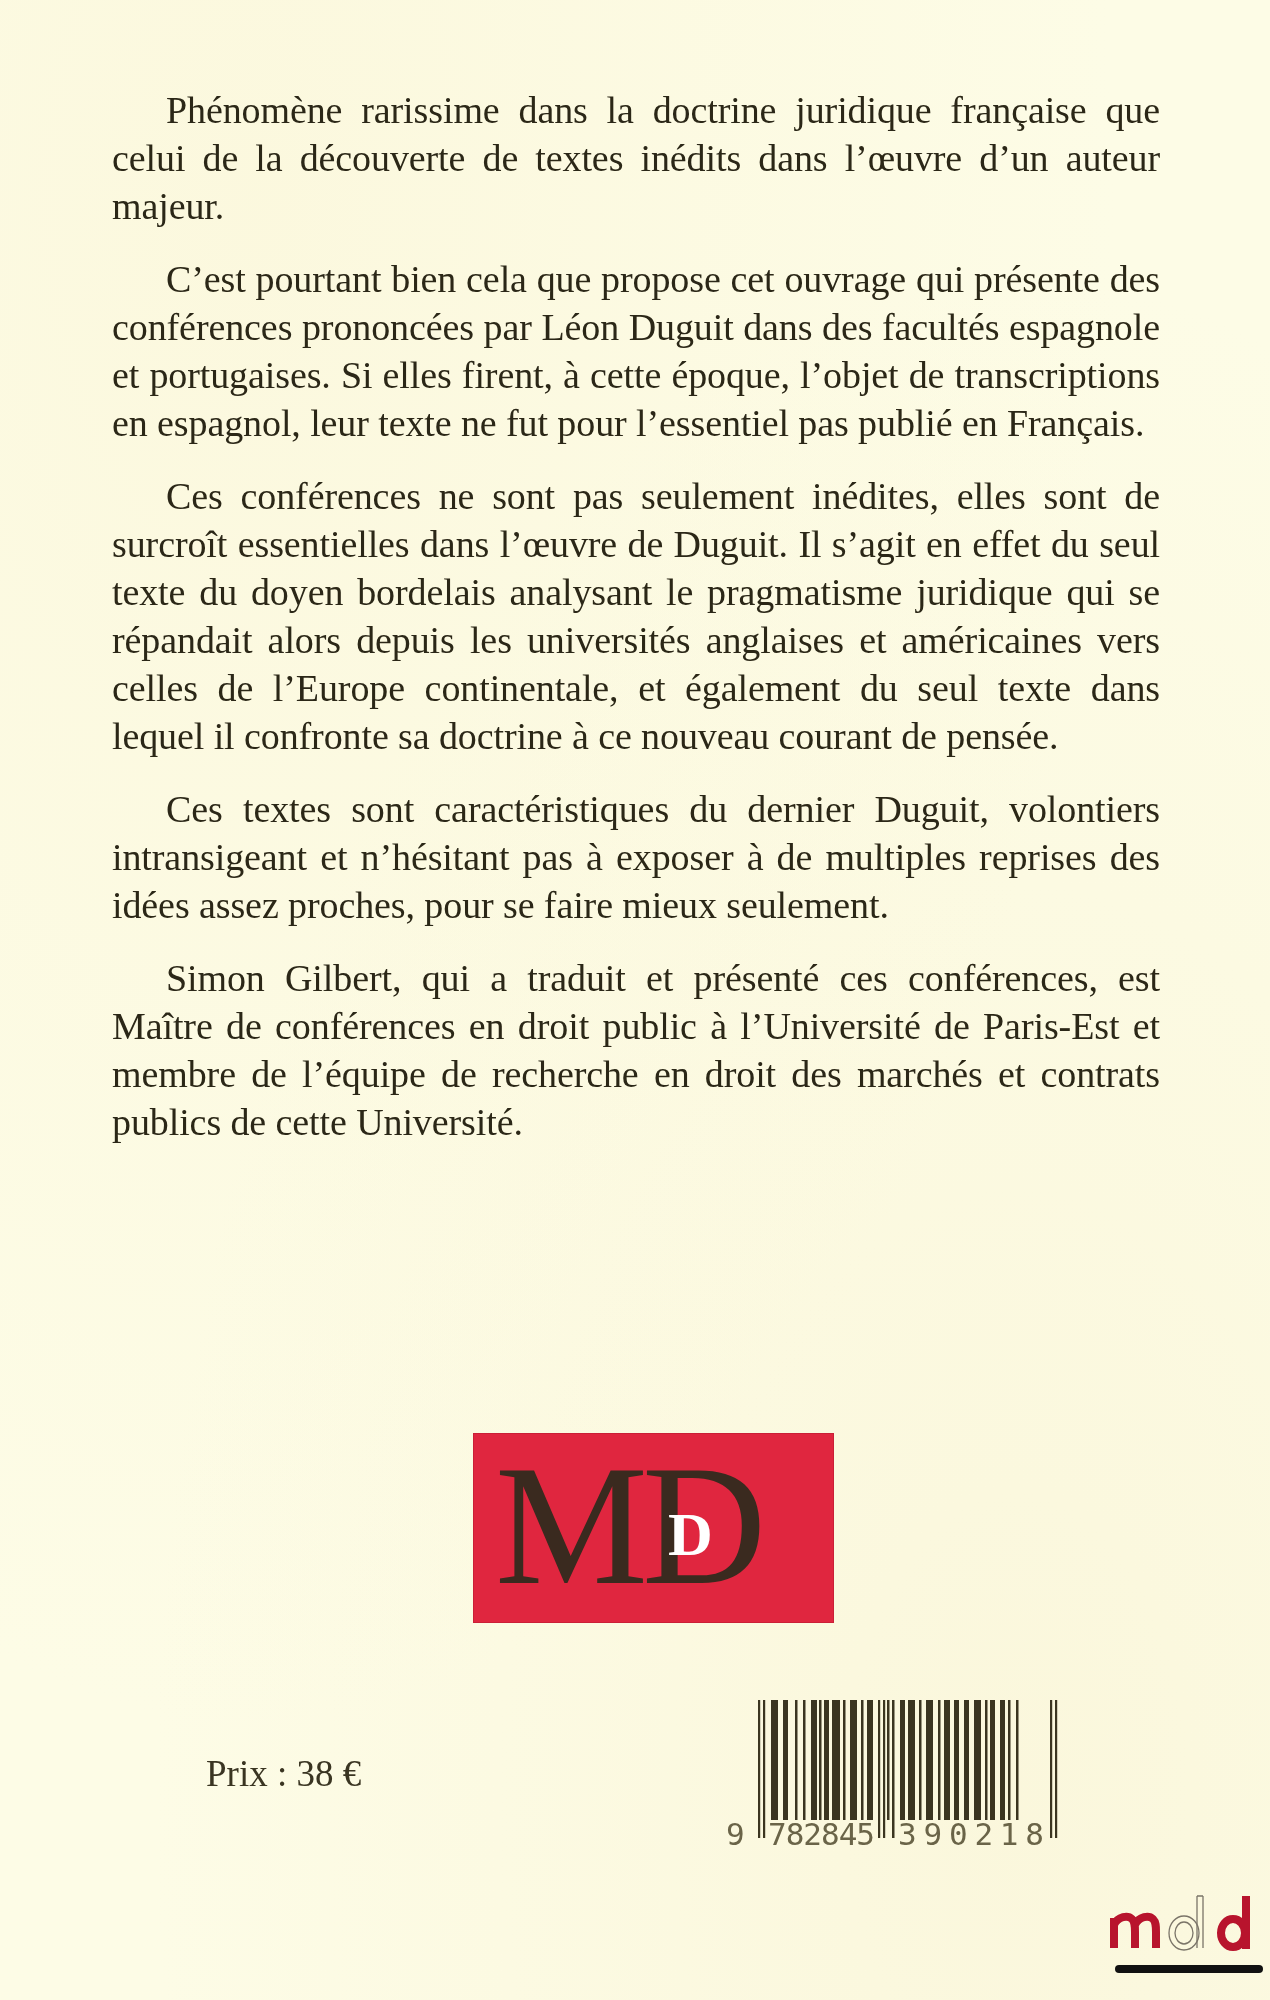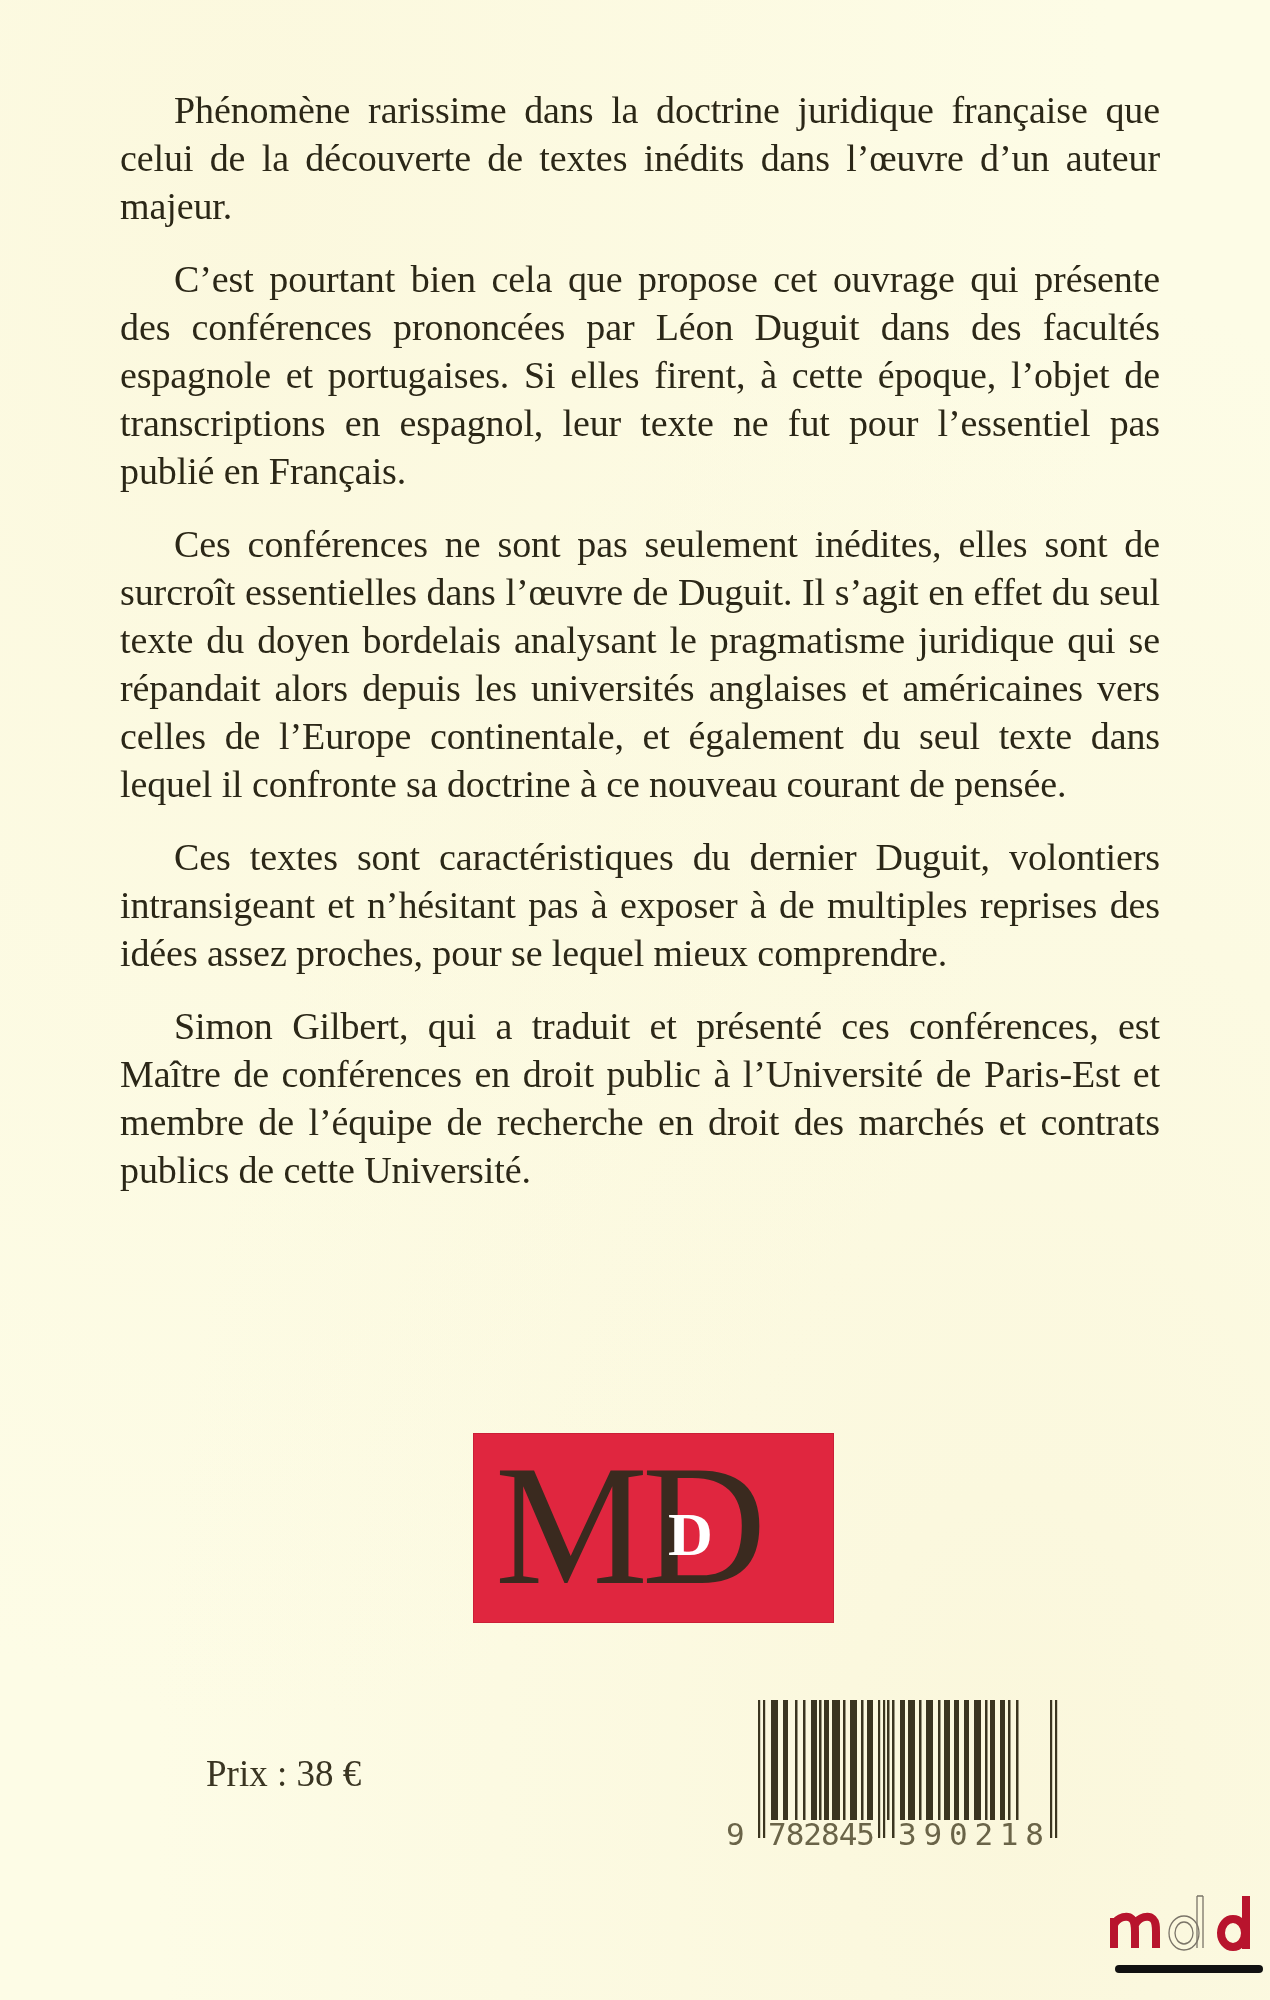--- a/index.html
+++ b/index.html
@@ -26,21 +26,21 @@
     .text-column {
       position: absolute;
       left: 104px;
       top: 86px;
       width: 1056px;
       font-size: 38px;
       line-height: 48px;
       letter-spacing: -0.1px;
     }
     .text-column p {
-      margin: 0 0 25px 16px;
+      margin: 0 0 25px 8px;
       text-align: justify;
       text-indent: 54px;
       hyphens: manual;
     }
     .md-logo {
       position: absolute;
       left: 473px;
       top: 1433px;
       width: 361px;
       height: 190px;
@@ -102,21 +102,21 @@
   </style>
 </head>
 <body>
 
 <div class="page-bg"></div>
 
 <main class="text-column">
   <p>Phénomène rarissime dans la doctrine juridique française que celui de la découverte de textes inédits dans l’œuvre d’un auteur majeur.</p>
   <p>C’est pourtant bien cela que propose cet ouvrage qui présente des conférences prononcées par Léon Duguit dans des facultés espagnole et portugaises. Si elles firent, à cette époque, l’objet de transcriptions en espagnol, leur texte ne fut pour l’essentiel pas publié en Français.</p>
   <p>Ces conférences ne sont pas seulement inédites, elles sont de surcroît essentielles dans l’œuvre de Duguit. Il s’agit en effet du seul texte du doyen bordelais analysant le pragmatisme juridique qui se répandait alors depuis les universités anglaises et américaines vers celles de l’Europe continentale, et également du seul texte dans lequel il confronte sa doctrine à ce nouveau courant de pensée.</p>
-  <p>Ces textes sont caractéristiques du dernier Duguit, volontiers intran­sigeant et n’hésitant pas à exposer à de multiples reprises des idées assez proches, pour se lequel mieux comprendre.</p>
+  <p>Ces textes sont caractéristiques du dernier Duguit, volontiers intran­sigeant et n’hésitant pas à exposer à de multiples reprises des idées assez proches, pour se faire mieux seulement.</p>
   <p>Simon Gilbert, qui a traduit et présenté ces conférences, est Maître de conférences en droit public à l’Université de Paris-Est et membre de l’équipe de recherche en droit des marchés et contrats publics de cette Université.</p>
 </main>
 
 <div class="md-logo">
   <span class="md-letters">MD</span>
   <span class="md-small-d">D</span>
 </div>
 
 <div class="price">Prix : 38 €</div>
 

